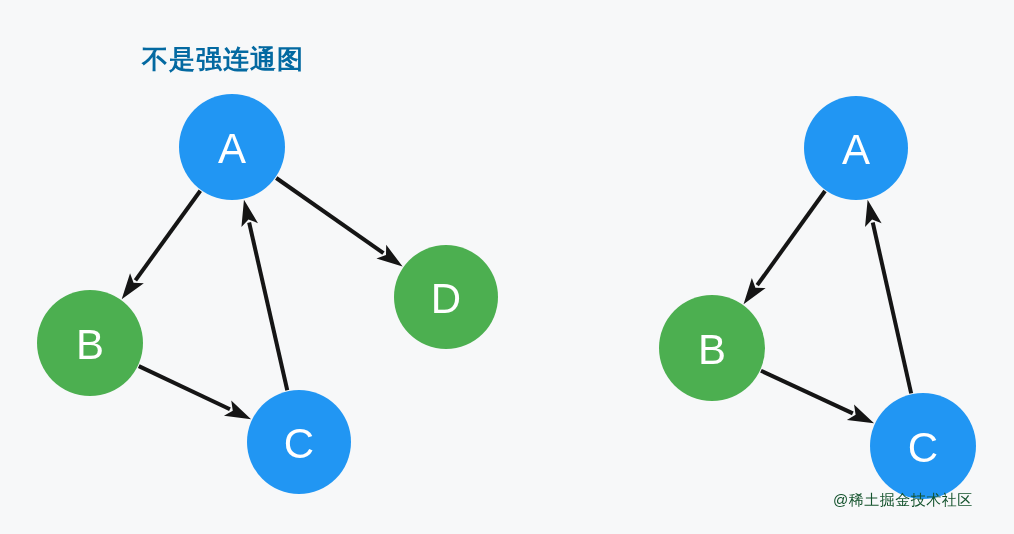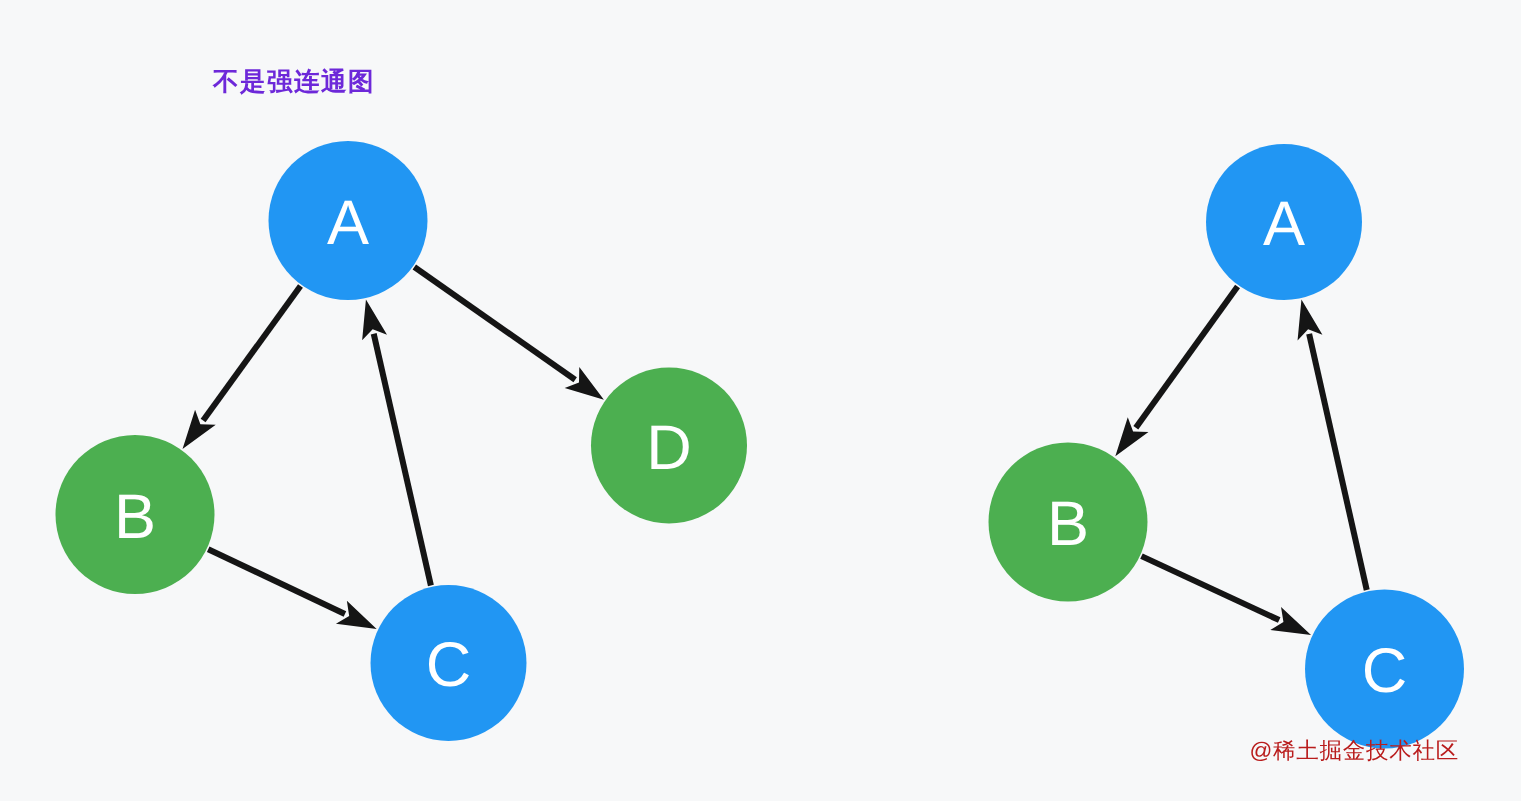--- a/index.html
+++ b/index.html
@@ -21,23 +21,23 @@
   }
   .diagram-svg {
     position: absolute;
     left: 0;
     top: 0;
     width: 1014px;
     height: 534px;
   }
   .panel-title {
     position: absolute;
-    font-size: 17px;
+    font-size: 26px;
     font-weight: 700;
-    color: #6d28d9;
+    color: #0369a1;
     letter-spacing: 1px;
     white-space: nowrap;
     line-height: 1;
   }
   #title-left {
     left: 142px;
     top: 46px;
   }
   #title-right {
     left: 800px;
@@ -50,21 +50,21 @@
     font-weight: 400;
     text-anchor: middle;
     dominant-baseline: central;
     pointer-events: none;
   }
   .watermark {
     position: absolute;
     left: 833px;
     top: 491px;
     font-size: 15px;
-    color: #b91c1c;
+    color: #14532d;
     letter-spacing: 0.5px;
     white-space: nowrap;
   }
   .edge-line {
     stroke: #151515;
     stroke-width: 4;
     stroke-linecap: butt;
   }
 </style>
 </head>

